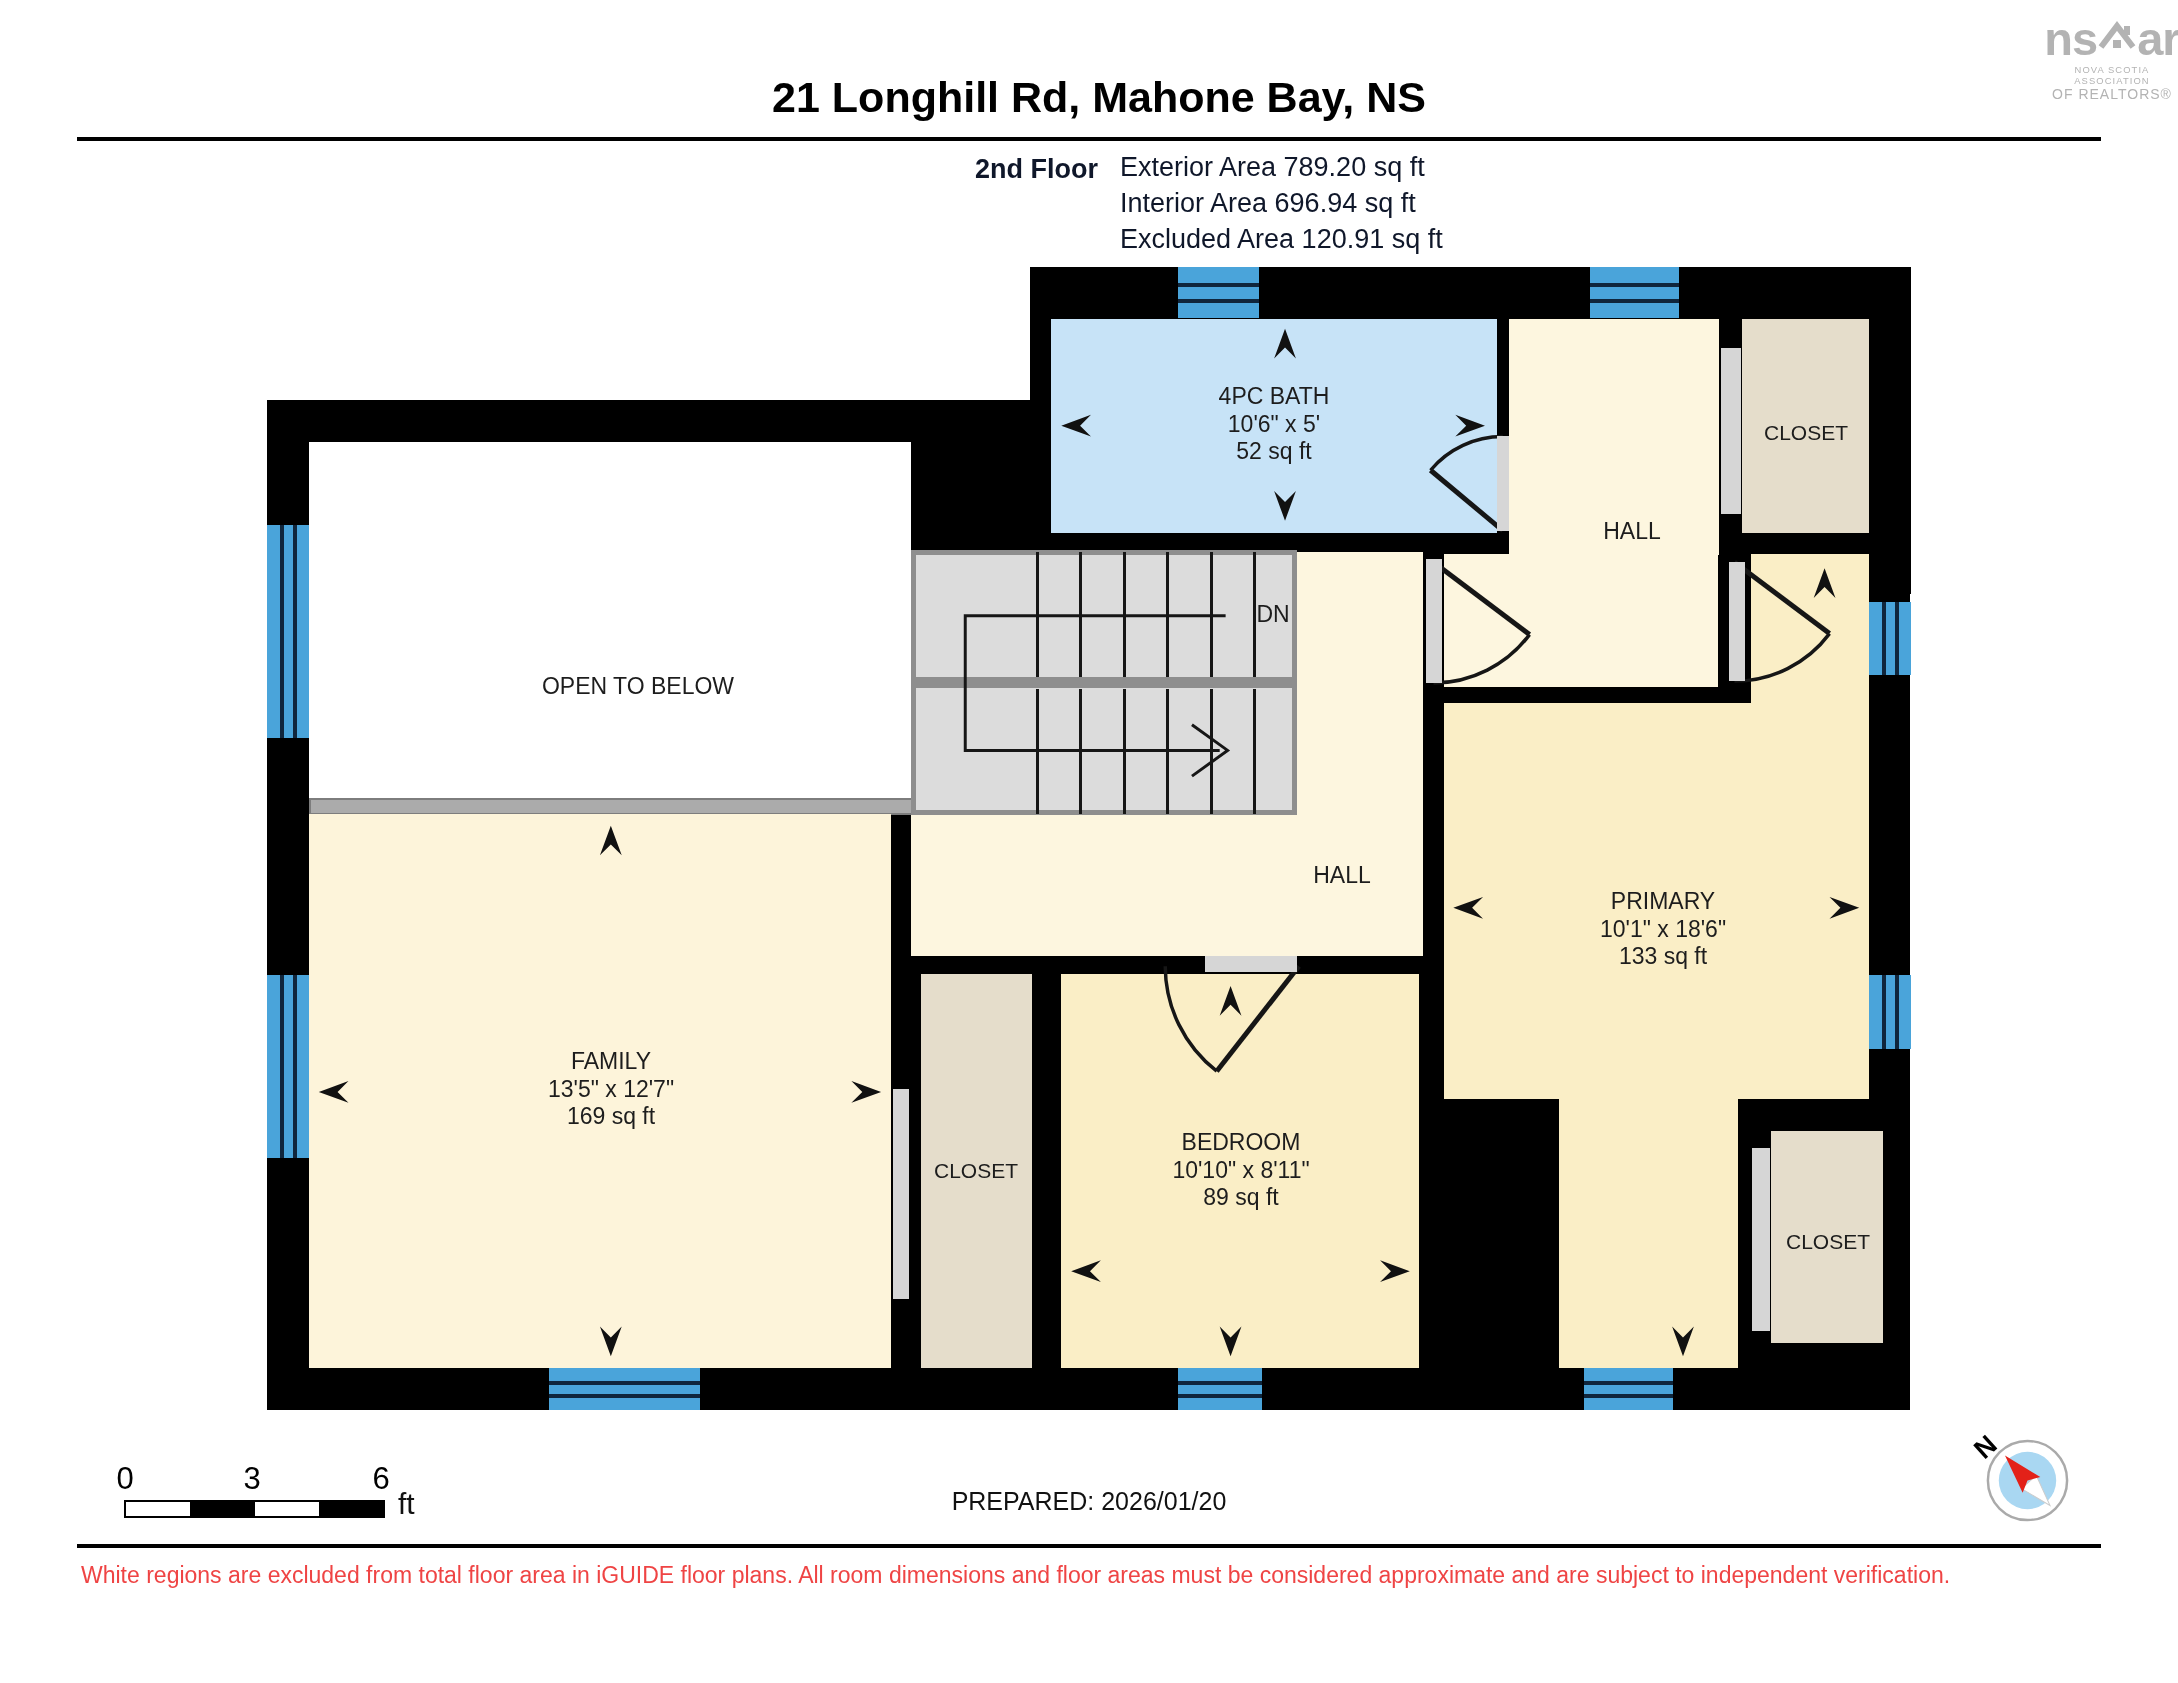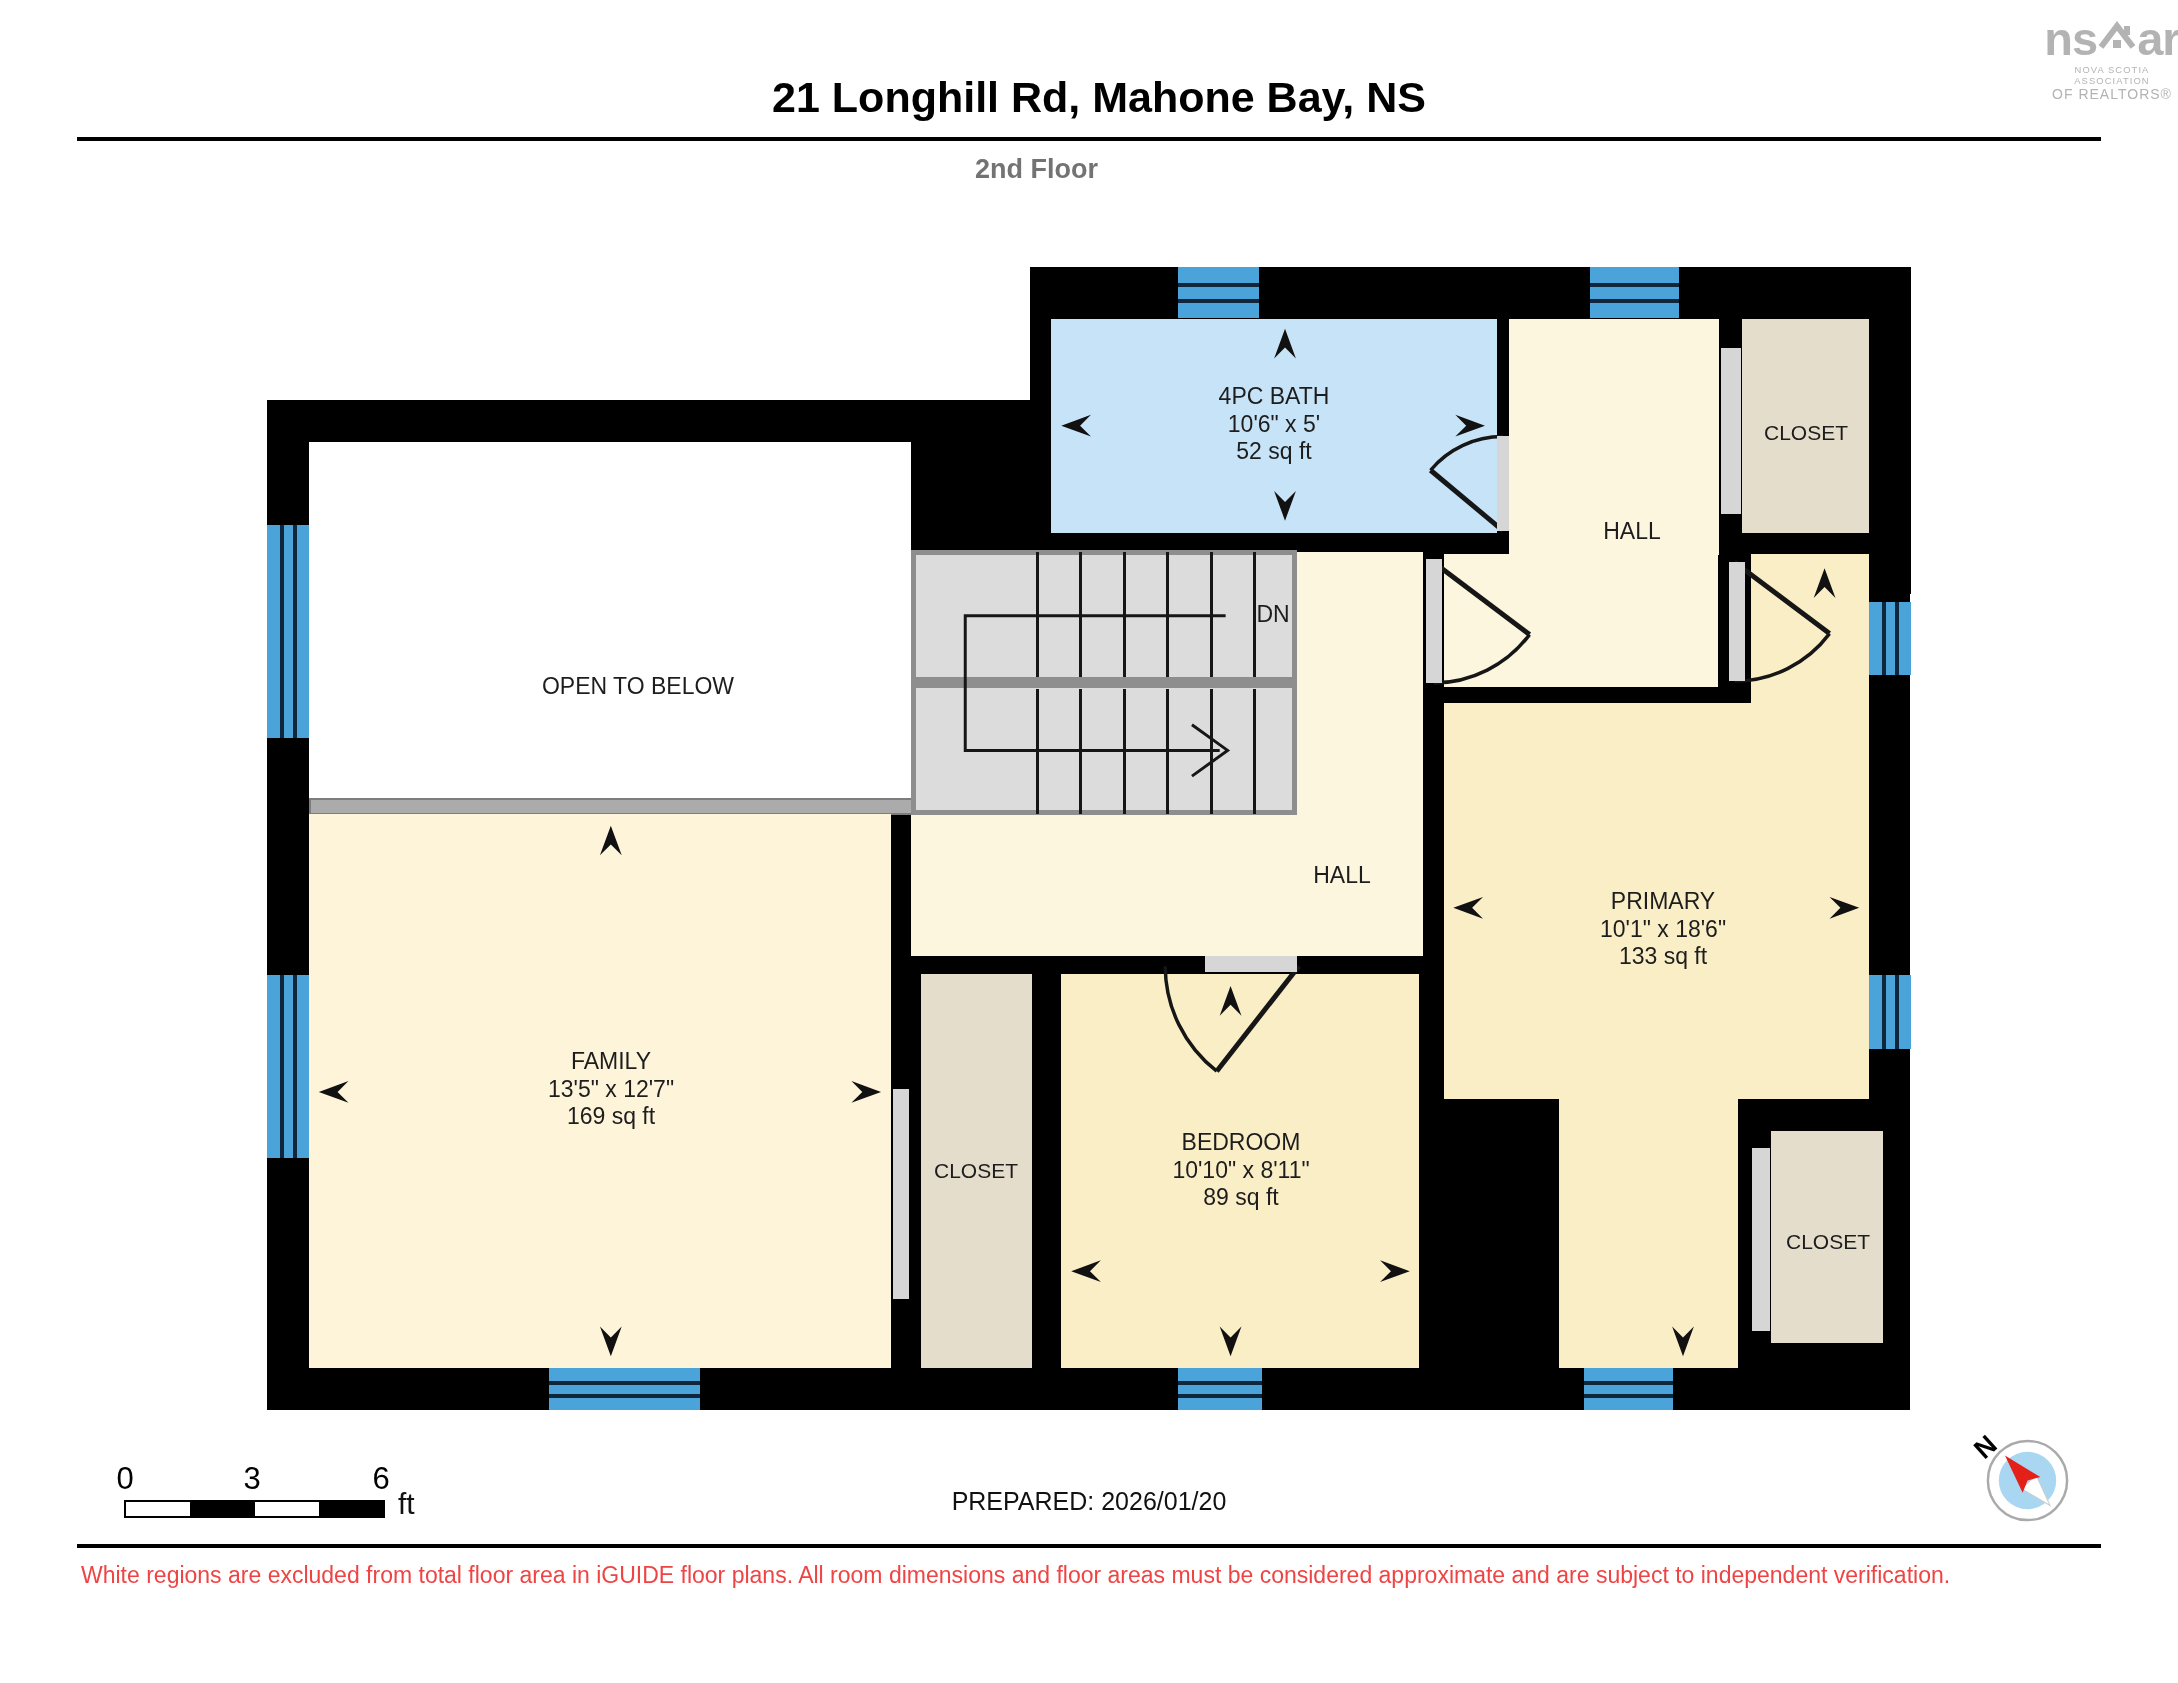--- a/index.html
+++ b/index.html
@@ -9,21 +9,21 @@
   .black{position:absolute;background:#000;}
   .room{position:absolute;}
   .rlabel{position:absolute;transform:translate(-50%,-50%);text-align:center;
           font-size:23px;line-height:1.2;color:#1d1d1d;white-space:nowrap;}
   .slabel{position:absolute;transform:translate(-50%,-50%);text-align:center;
           font-size:23px;color:#1d1d1d;white-space:nowrap;}
   .title{position:absolute;left:0;right:0;top:73px;text-align:center;
          font-size:43px;font-weight:bold;color:#000;padding-left:20px;}
   .rule{position:absolute;left:77px;width:2024px;height:4px;background:#000;}
   .floorinfo{position:absolute;top:154px;left:975px;display:flex;gap:22px;
-             font-size:27px;color:#737373;}
+             font-size:27px;color:#0f172a;}
   .floorinfo .fl{font-weight:bold;}
   .floorinfo .lines div{margin-bottom:9px;line-height:27px;}
   .nsar{position:absolute;left:2016px;top:18px;width:150px;text-align:center;color:#b3b3b3;margin-left:21px;}
   .nsar-word{font-size:47px;font-weight:bold;letter-spacing:-1px;line-height:0.9;
              display:flex;align-items:flex-end;justify-content:center;}
   .nsar-sub{font-size:9.4px;letter-spacing:1.1px;margin-top:4px;}
   .nsar-sub2{font-size:14px;letter-spacing:1px;font-weight:normal;}
   .window{position:absolute;background:#4aa4da;}
   .window .wl{position:absolute;background:#10263c;}
   .door{position:absolute;background:#d6d6d6;}
@@ -45,20 +45,25 @@
 </style>
 </head>
 <body>
 
 <div id="page">
 
   <div class="title">21 Longhill Rd, Mahone Bay, NS</div>
   <div class="rule" style="top:137px"></div>
   <div class="floorinfo">
     <div class="fl">2nd Floor</div>
+    <div class="lines">
+      <div>Exterior Area 789.20 sq ft</div>
+      <div>Interior Area 696.94 sq ft</div>
+      <div>Excluded Area 120.91 sq ft</div>
+    </div>
   </div>
 
   <div class="nsar">
     <div class="nsar-word">
       <span>ns</span>
       <span style="display:inline-block;margin:0 1px;">
         <svg width="38" height="36" viewBox="0 0 38 36">
           <path d="M3,28 L19,7 L35,28" stroke="#b3b3b3" stroke-width="6" fill="none"></path>
           <rect x="26" y="7" width="6" height="9" fill="#b3b3b3"></rect>
           <rect x="15" y="21" width="8" height="8" fill="#b3b3b3"></rect>

